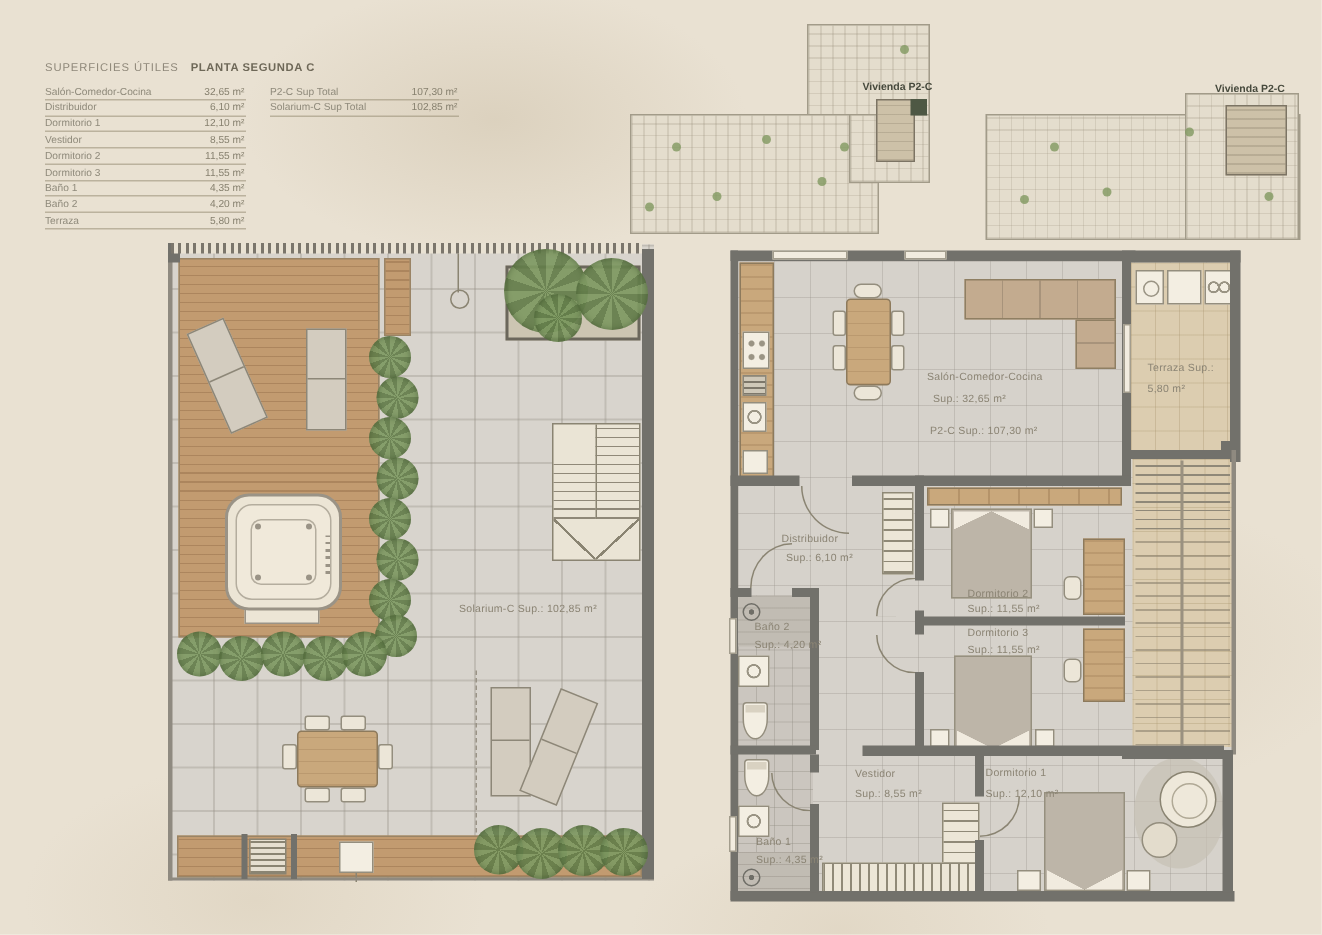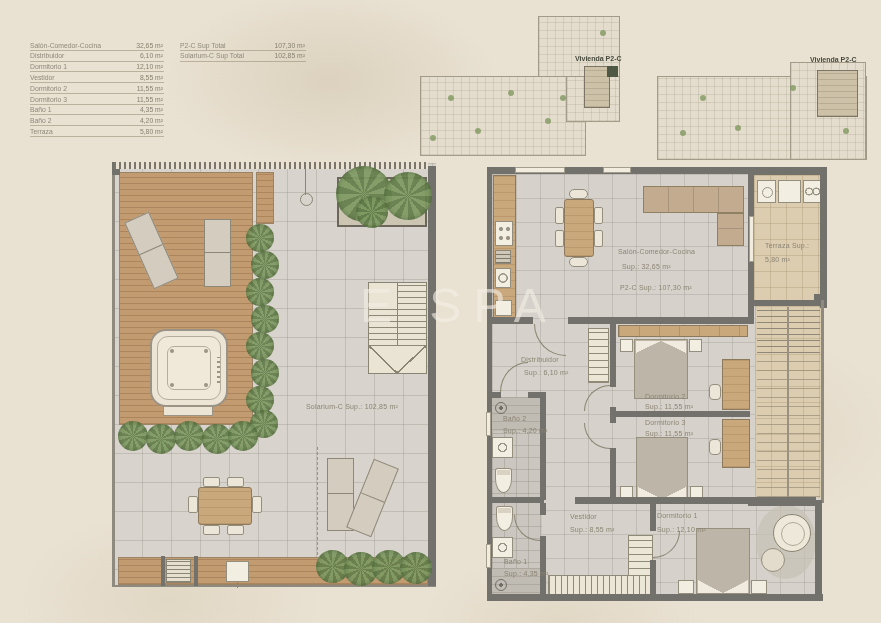--- a/index.html
+++ b/index.html
@@ -116,20 +116,23 @@
   .gsq{position:absolute;background:#4e5844;z-index:7;}
   .watermark{position:absolute;left:360px;top:278px;font-size:48px;letter-spacing:12px;
     color:rgba(244,238,227,.62);z-index:45;pointer-events:none;white-space:nowrap;}
 </style>
 </head>
 <body>
 
 <div class="canvas">
 
   <div class="legend">
+    <div class="legend-title">
+      <span>SUPERFICIES ÚTILES</span><b>PLANTA SEGUNDA C</b>
+    </div>
     <div class="legend-cols">
       <div class="lcol1">
         <div class="lrow">
             <span>Salón-Comedor-Cocina</span>
             <span class="lv">32,65 m²</span>
           </div>
         <div class="lrow">
             <span>Distribuidor</span>
             <span class="lv">6,10 m²</span>
           </div>
@@ -407,14 +410,13 @@
     <div class="plabel" style="left:503px;top:415px">Baño 2</div>
     <div class="plabel" style="left:503px;top:427px">Sup.: 4,20 m²</div>
     <div class="plabel" style="left:504px;top:558px">Baño 1</div>
     <div class="plabel" style="left:504px;top:570px">Sup.: 4,35 m²</div>
     <div class="plabel" style="left:570px;top:513px">Vestidor</div>
     <div class="plabel" style="left:570px;top:526px">Sup.: 8,55 m²</div>
     <div class="plabel" style="left:657px;top:512px">Dormitorio 1</div>
     <div class="plabel" style="left:657px;top:526px">Sup.: 12,10 m²</div>
   </div>
 
-  <div class="watermark">E SPA</div>
 </div>
 
 </body></html>

